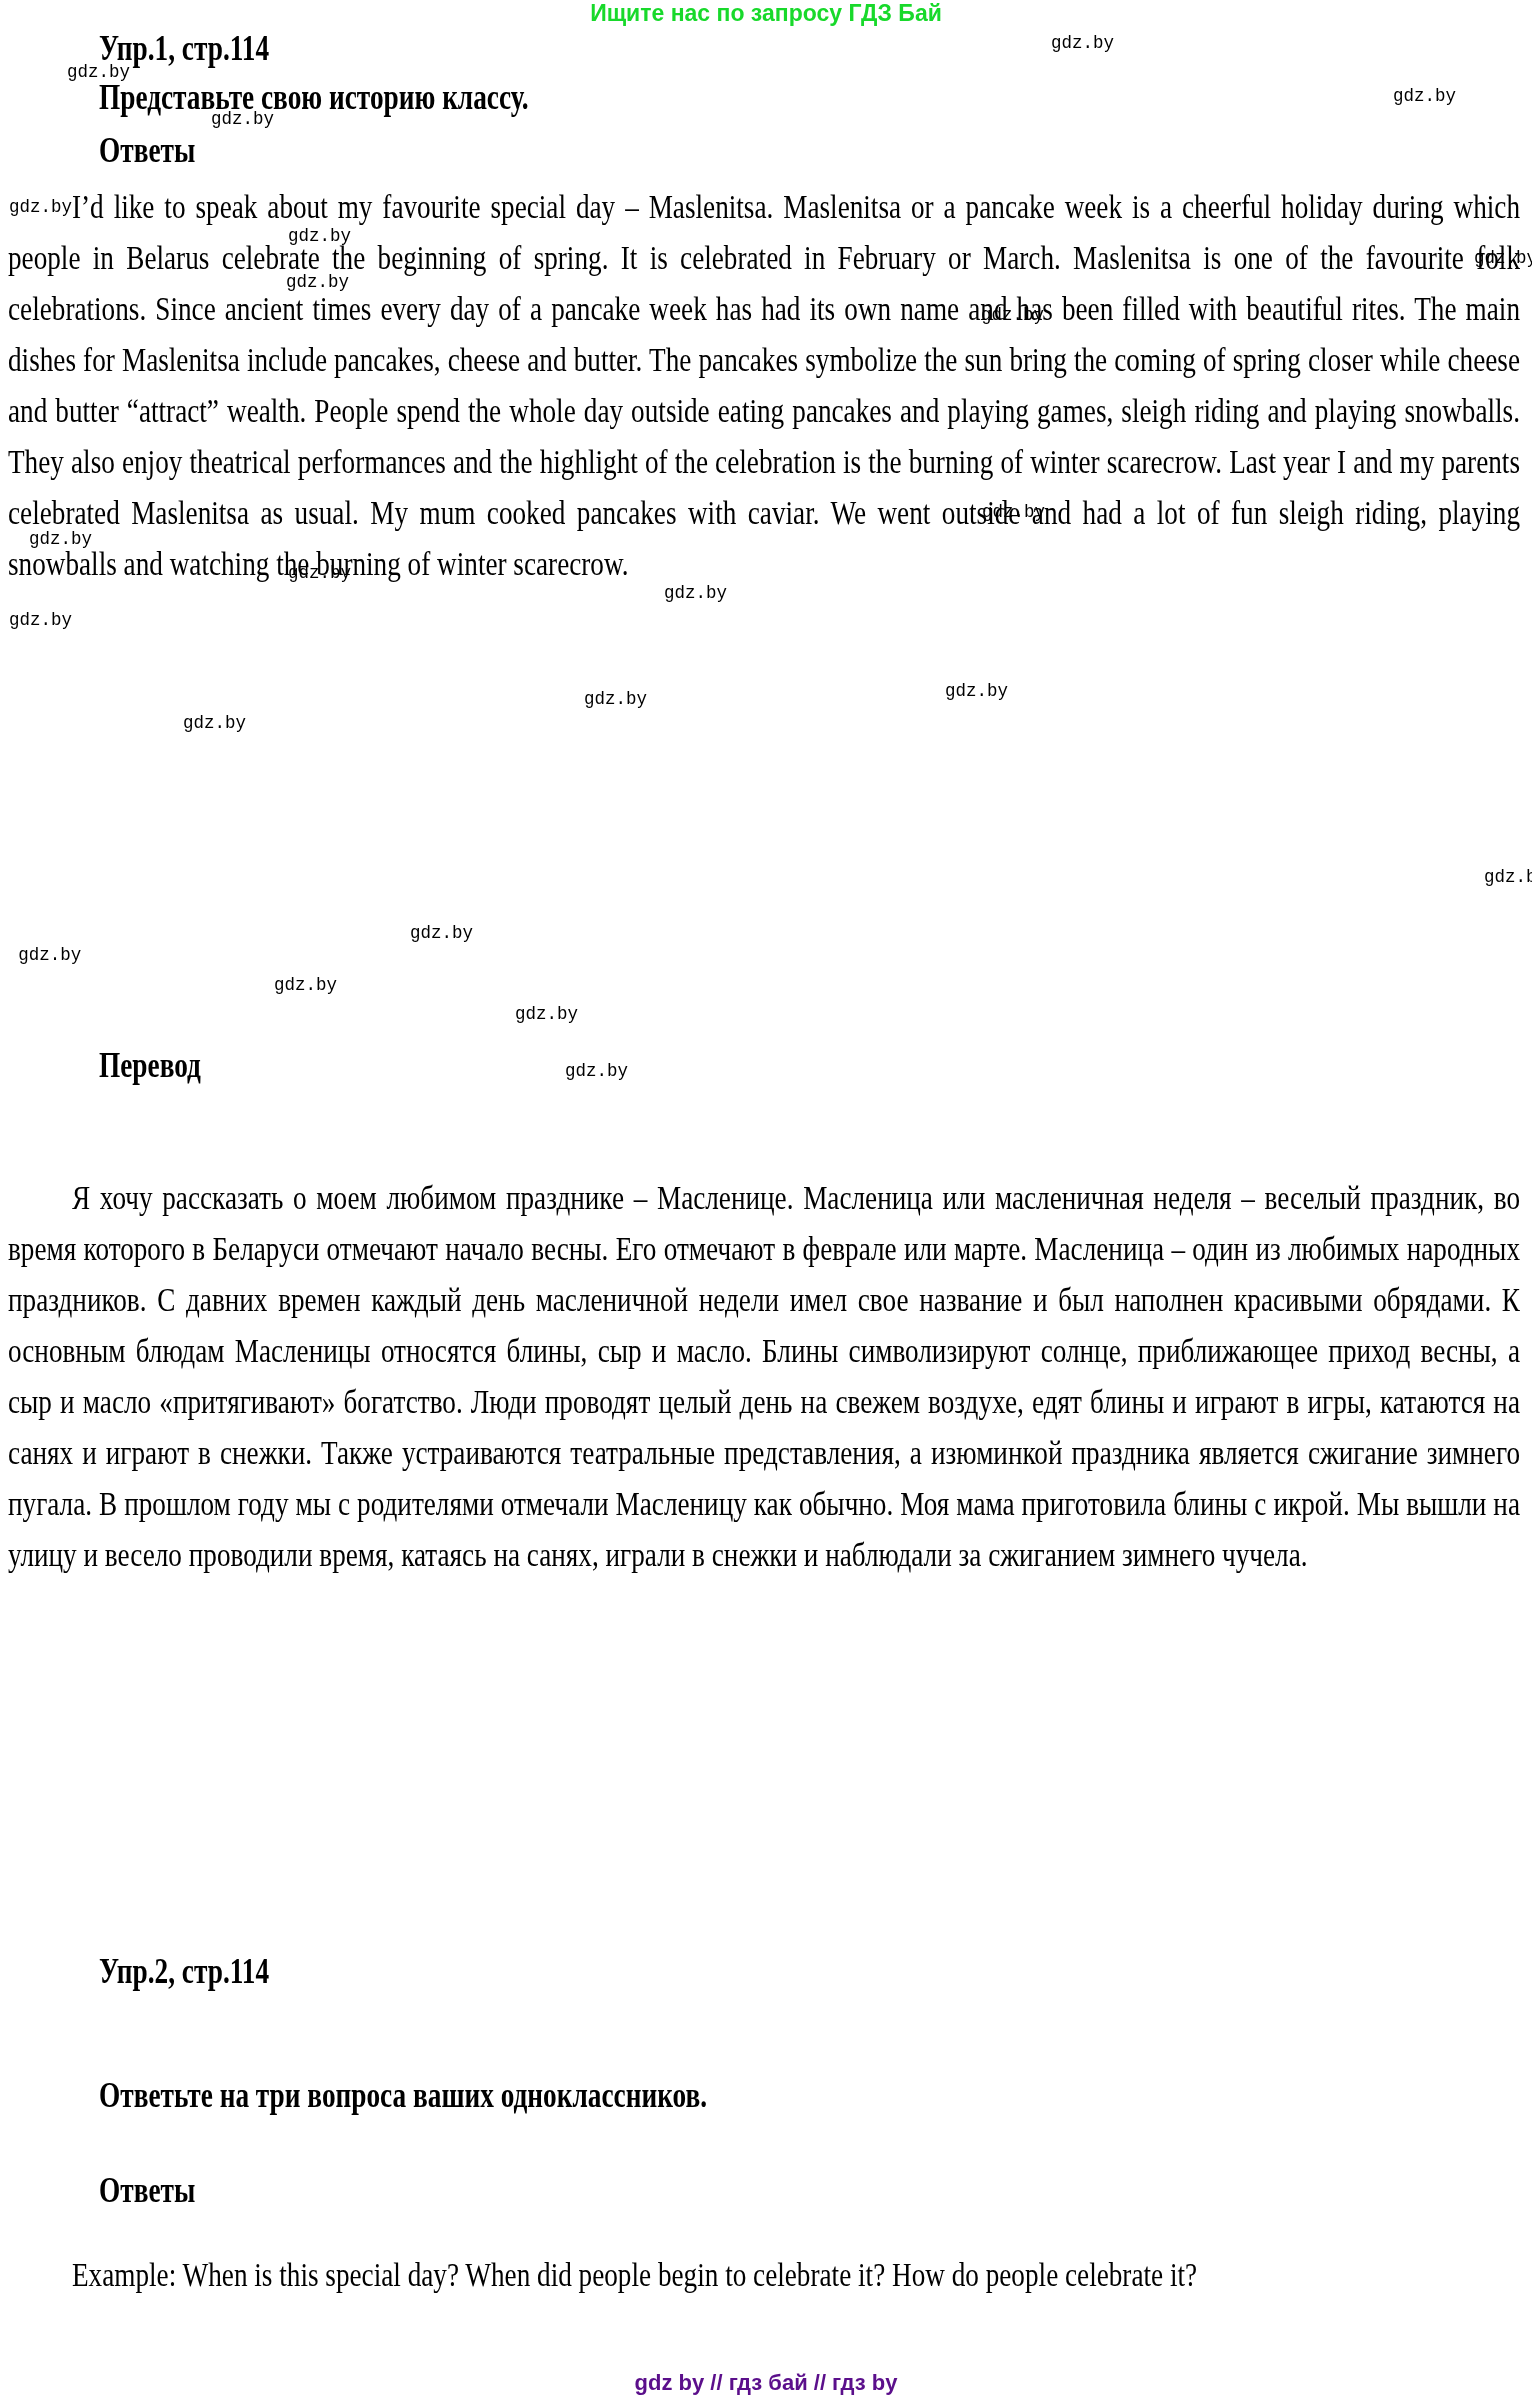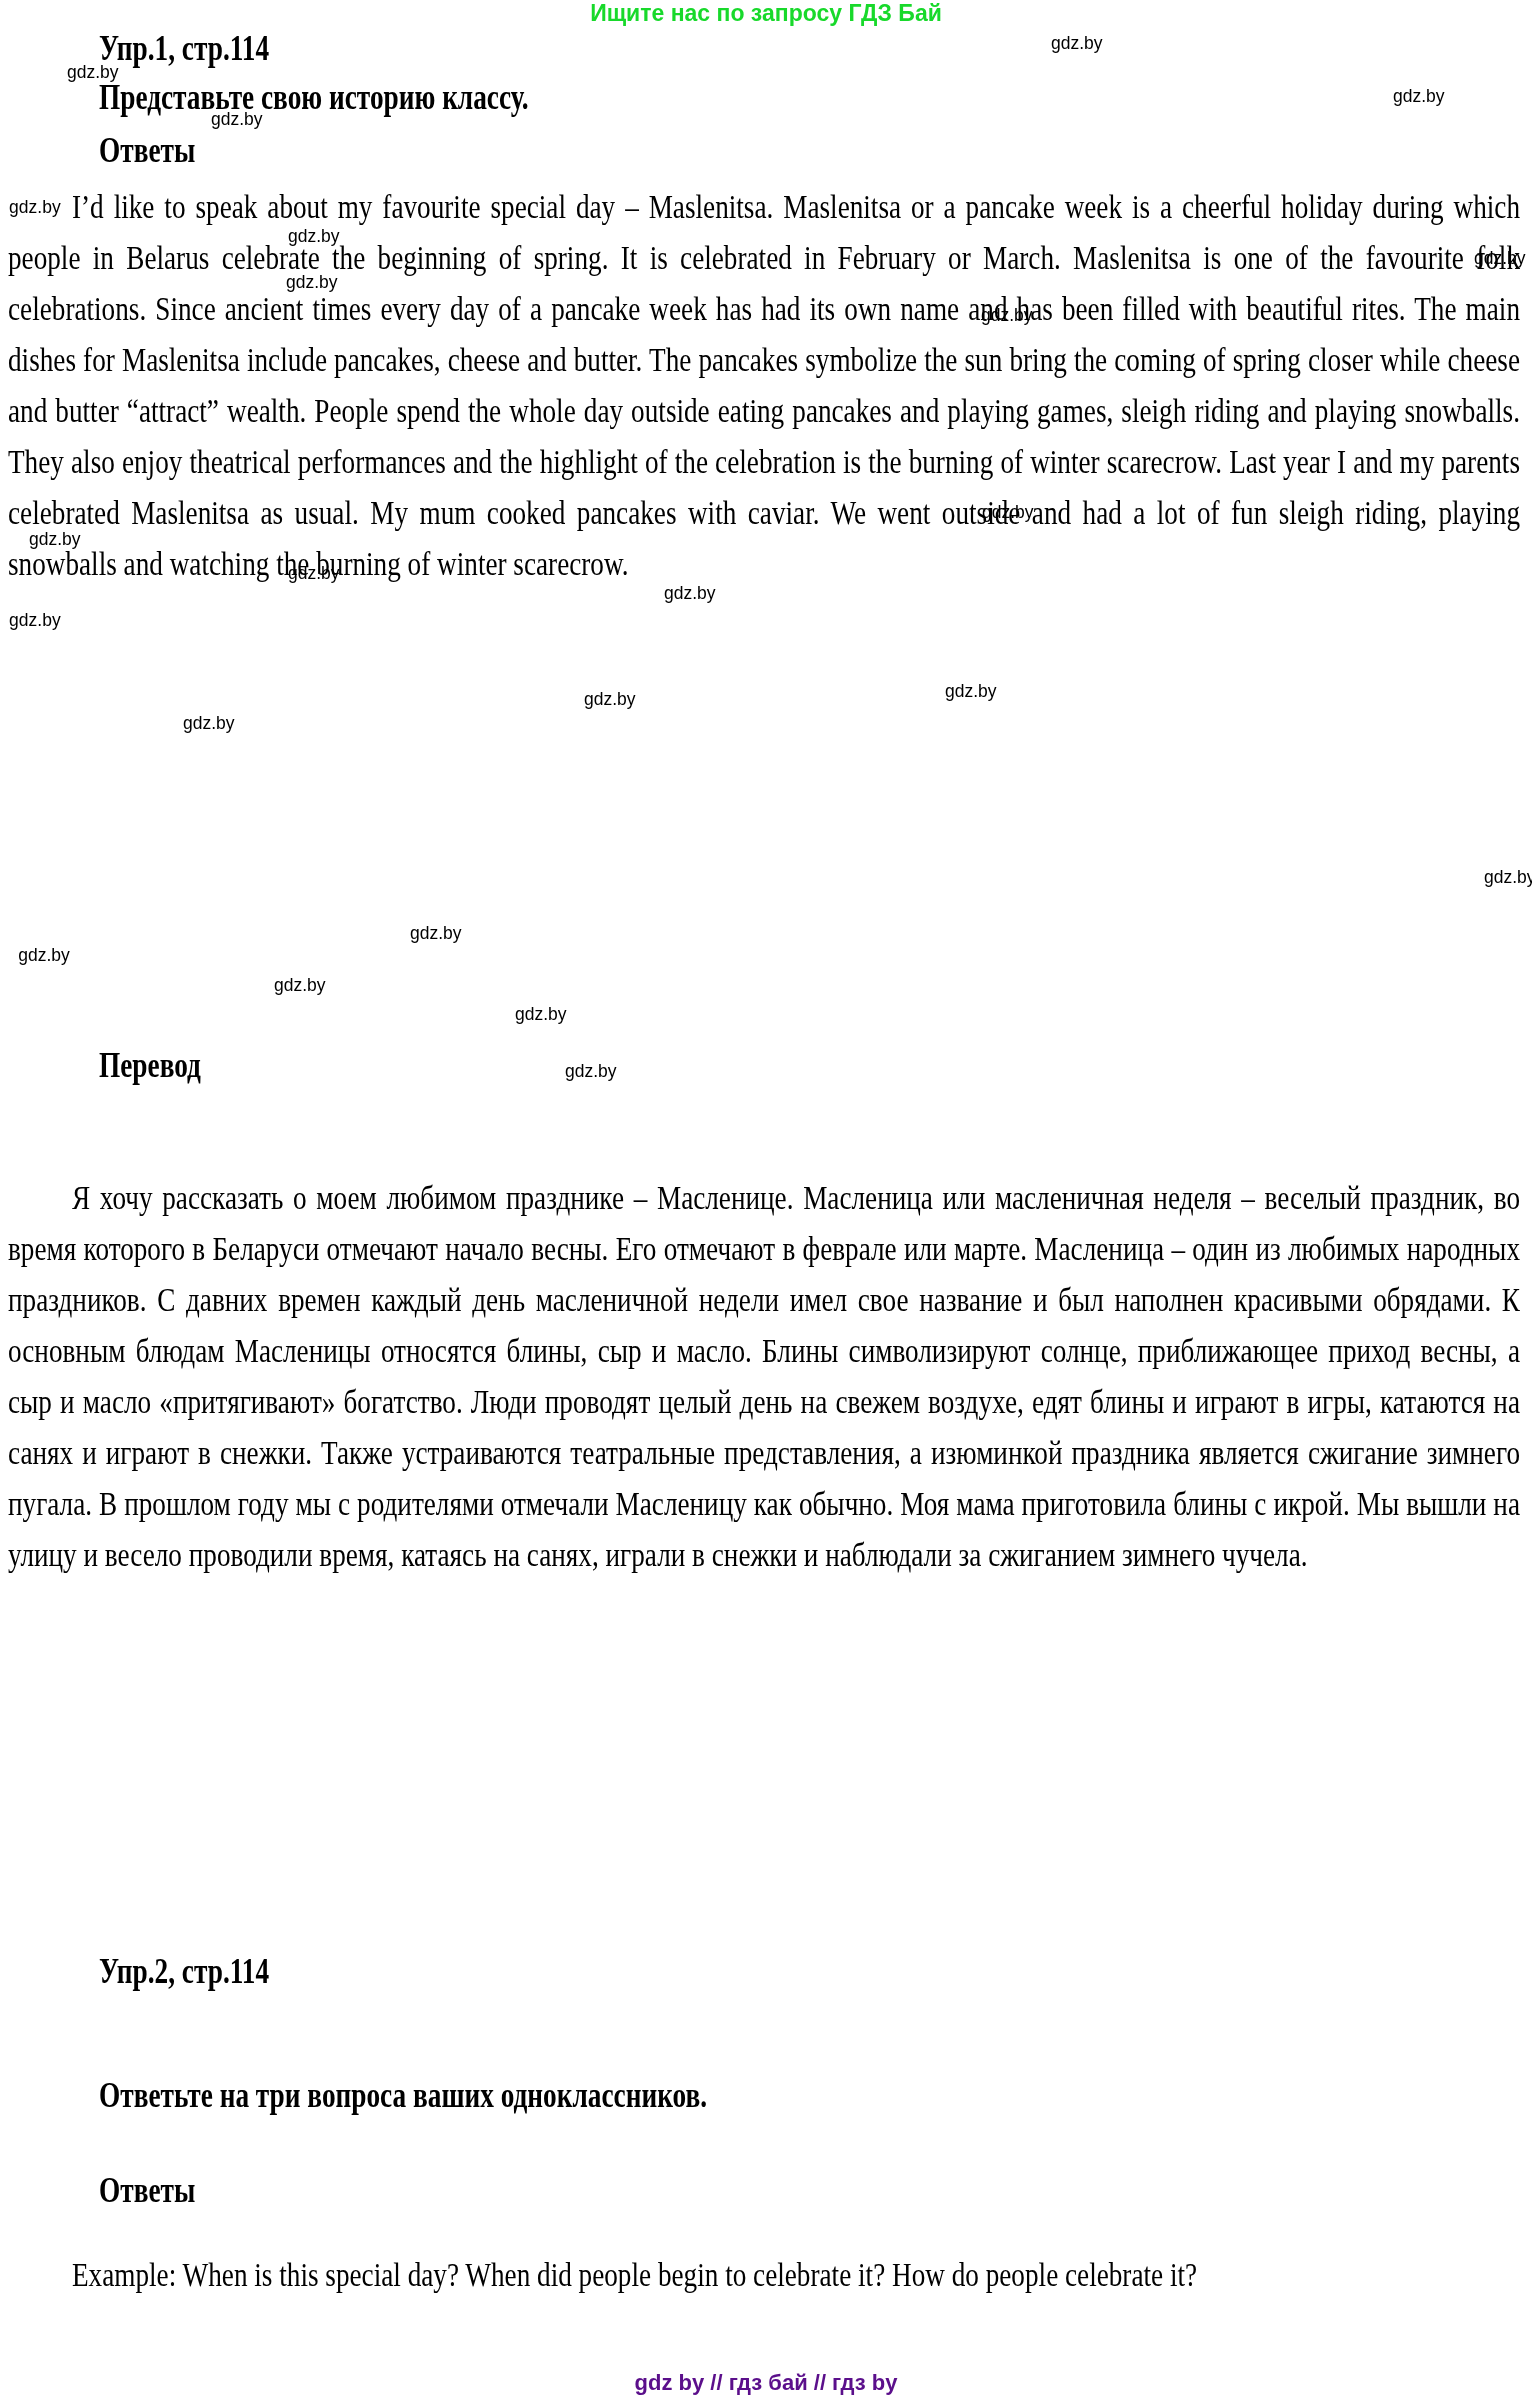--- a/index.html
+++ b/index.html
@@ -76,21 +76,21 @@
     transform: scaleX(0.80);
     transform-origin: left top;
     
     width: 1890px;
     letter-spacing: 0px;
   }
 
   
   .wm {
     position: absolute;
-    font-family: Liberation Sans, sans-serif;
+    font-family: Liberation Mono, monospace;
     font-size: 17.5px;
     font-weight: normal;
     color: #000000;
     white-space: nowrap;
     pointer-events: none;
   }
 </style>
 </head>
 <body>
 

